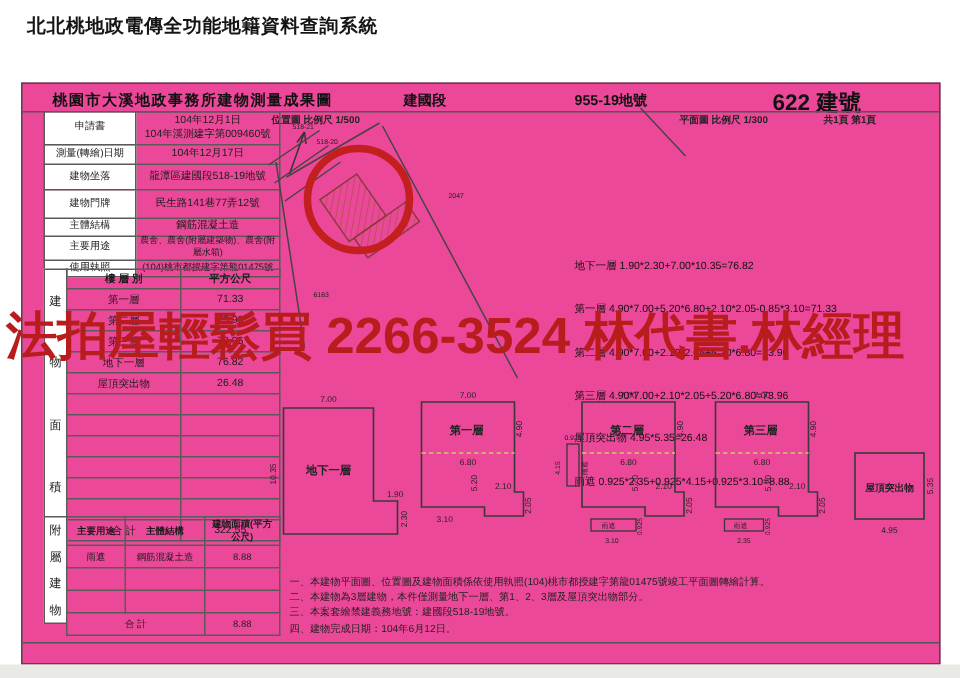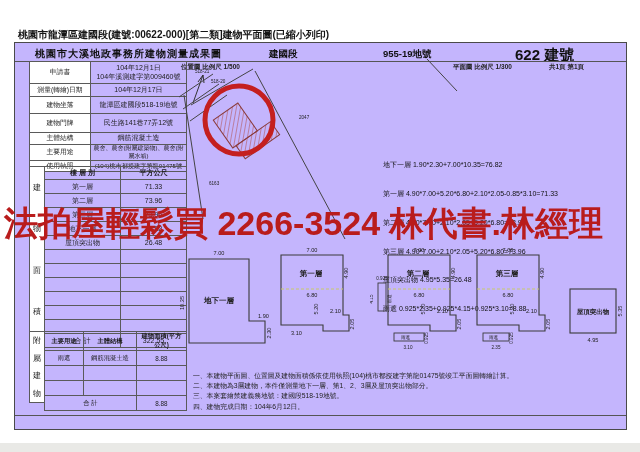--- a/index.html
+++ b/index.html
@@ -1,19 +1,19 @@
 <!DOCTYPE html>
 <html><head>
 <meta charset="utf-8">
 <style>
   html,body{margin:0;padding:0;}
   body{font-family:"Liberation Sans","DejaVu Sans",sans-serif;background:#ffffff;}
   .page{position:relative;width:640px;height:452px;background:#ffffff;overflow:hidden;}
   .abs{position:absolute;}
-  .doc-frame{position:absolute;left:14px;top:42px;width:611px;height:386px;border:1.5px solid #4a4a4a;background:#c4b5fd;text-decoration:underline;}
+  .doc-frame{position:absolute;left:14px;top:55px;width:611px;height:386px;border:1.5px solid #4a4a4a;background:#ec4899;text-decoration:underline;}
   .sys-title{font-size:12.5px;font-weight:bold;color:#151515;letter-spacing:.5px;}
   .sys-sub{font-size:10px;font-weight:bold;color:#151515;}
   .query-date{font-size:9px;color:#202020;}
   .doc-title{font-size:10px;font-weight:bold;color:#111;letter-spacing:1px;}
   .doc-head-item{font-size:9.5px;font-weight:bold;color:#111;}
   .doc-head-big{font-size:15px;font-weight:bold;color:#111;}
   .scale-lbl{font-size:6.5px;color:#222;font-weight:bold;}
   .hline{border-top:1px solid #555;}
   table{border-collapse:collapse;}
   td{border:1px solid #5a5a5a;padding:0 2px;color:#1c1c1c;vertical-align:middle;}
@@ -30,21 +30,21 @@
   svg text{fill:#222;font-family:"Liberation Sans","DejaVu Sans",sans-serif;}
   .dim{font-size:5.6px;}
   .dims{font-size:4.6px;}
   .plname{font-size:7.5px;font-weight:bold;}
 </style>
 </head>
 <body>
 
 <div class="page">
 
-  <div class="abs sys-sub" style="left:18px;top:28px;">桃園市龍潭區建國段(建號:00622-000)[第二類]建物平面圖(已縮小列印)</div>
+  <div class="abs sys-title" style="left:18px;top:9px;">北北桃地政電傳全功能地籍資料查詢系統</div>
 
   <div class="doc-frame">
 
     <div class="abs doc-title" style="left:20px;top:4px;">桃園市大溪地政事務所建物測量成果圖</div>
     <div class="abs doc-head-item" style="left:254px;top:5px;">建國段</div>
     <div class="abs doc-head-item" style="left:368px;top:5px;">955-19地號</div>
     <div class="abs doc-head-big" style="left:500px;top:3px;">622 建號</div>
     <div class="abs hline" style="left:0;top:18px;width:611px;"></div>
 
     <div class="abs scale-lbl" style="left:166px;top:20px;">位置圖 比例尺  1/500</div>

